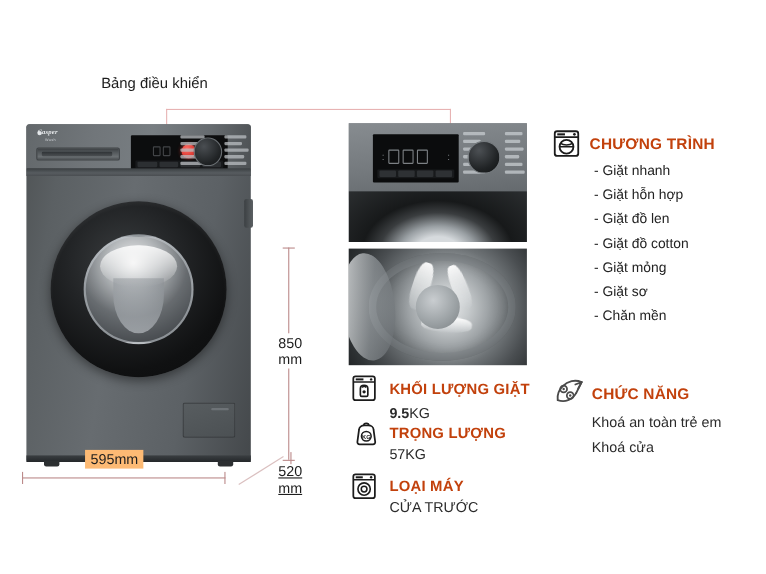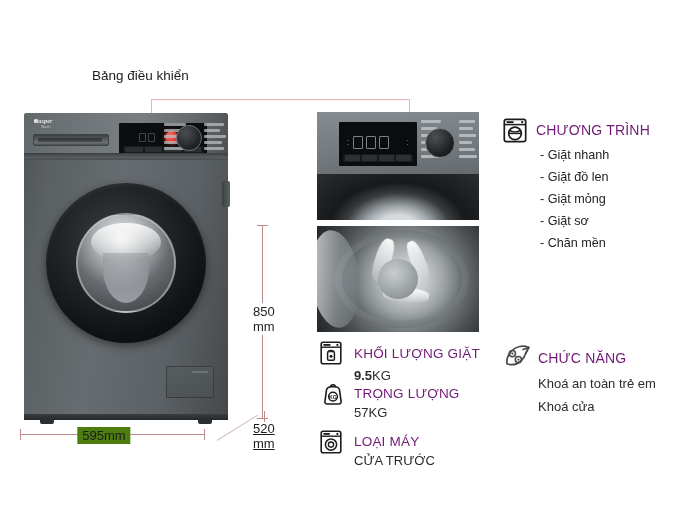--- a/index.html
+++ b/index.html
@@ -157,21 +157,21 @@
   #drum-rim{position:absolute;left:18px;top:4px;width:134px;height:98px;border-radius:50%;
       box-shadow: inset 0 0 0 7px rgba(126,131,135,.55), inset 0 0 14px rgba(0,0,0,.35);}
 
   
   .dimline { position: absolute; background: #bc8a8a; }
   .dimtick { position: absolute; background: #bc8a8a; }
   .dimtxt { position: absolute; color: #1d1d1d; font-size: 13px; line-height: 15px; }
 
   
   .ico { position: absolute; }
-  .heading { font-size: 13.5px; font-weight: normal; letter-spacing: .2px; color: #701a75; }
+  .heading { font-size: 13.5px; font-weight: bold; letter-spacing: .2px; color: #c2410c; }
   .subtxt  { font-size: 13px; color: #2b2b2b; }
   .bullet  { font-size: 12.6px; color: #222; line-height: 22px; }
   .big { font-weight: bold; }
 </style>
 </head>
 <body>
 
 <div id="stage">
 
   <div class="abs lbl" style="left:92px;top:68px;font-size:13.5px;">Bảng điều khiển</div>
@@ -275,21 +275,21 @@
   <div class="dimtick" style="left:257px;top:225px;width:11px;height:1px;"></div>
   <div class="dimtick" style="left:257px;top:418px;width:11px;height:1px;"></div>
   <div class="dimtxt" style="left:250px;top:303px;background:#fff;padding:1px 3px;">
     <span>850</span><br>
     <span>mm</span>
   </div>
 
   <div class="dimline" style="left:20px;top:434px;width:185px;height:1px;"></div>
   <div class="dimtick" style="left:20px;top:429px;width:1px;height:11px;"></div>
   <div class="dimtick" style="left:204px;top:429px;width:1px;height:11px;"></div>
-  <div class="dimtxt" style="left:104px;top:427px;transform:translateX(-50%);background:#4d7c0f;padding:1px 5px;">595mm</div>
+  <div class="dimtxt" style="left:104px;top:409px;transform:translateX(-50%);background:#fdba74;padding:1px 5px;">595mm</div>
 
   <div class="dimline" style="left:217px;top:440px;width:48px;height:1px;transform:rotate(-32deg);transform-origin:left center;opacity:.55;"></div>
   <div class="dimtick" style="left:264px;top:411px;width:1px;height:11px;"></div>
   <div class="dimtxt" style="left:253px;top:421px;text-decoration:underline;">
     <span>520</span><br>
     <span>mm</span>
   </div>
 
   <svg class="ico" style="left:320px;top:341px;" width="22" height="24" viewBox="0 0 22 24">
     <rect x="1.2" y="1.2" width="19.6" height="21.6" rx="2" fill="none" stroke="#1c1c1c" stroke-width="1.6"></rect>
@@ -334,21 +334,23 @@
     <line x1="1.3" y1="6.6" x2="22.7" y2="6.6" stroke="#1c1c1c" stroke-width="1.5"></line>
     <rect x="3.6" y="3.2" width="7" height="1.9" fill="#1c1c1c"></rect>
     <circle cx="19.2" cy="4.1" r="1.2" fill="#1c1c1c"></circle>
     <circle cx="12" cy="15.4" r="6.3" fill="none" stroke="#1c1c1c" stroke-width="1.7"></circle>
     <path d="M6 15.4h12" stroke="#1c1c1c" stroke-width="1.5"></path>
     <path d="M6.6 12.4c2.6 2 8.2 2 10.8 0" fill="none" stroke="#1c1c1c" stroke-width="1.4"></path>
   </svg>
   <div class="abs heading" style="left:536px;top:122px;font-size:14px;">CHƯƠNG TRÌNH</div>
   <div class="abs" style="left:540px;top:144px;">
     <div class="bullet">- Giặt nhanh</div>
+    <div class="bullet">- Giặt hỗn hợp</div>
     <div class="bullet">- Giặt đồ len</div>
+    <div class="bullet">- Giặt  đồ cotton</div>
     <div class="bullet">- Giặt mỏng</div>
     <div class="bullet">- Giặt sơ</div>
     <div class="bullet">- Chăn mền</div>
   </div>
 
   <svg class="ico" style="left:503px;top:344px;" width="28" height="24" viewBox="0 0 28 24">
     <path d="M25.6 3.4c-5.6-2.6-12.6-1-17 3.6C5 10.6 3.4 15.4 4 19.8c4.6 1.6 10 .6 13.8-2.8 1.2-1 2.2-2.2 3-3.6" fill="none" stroke="#4a4a4a" stroke-width="1.7" stroke-linecap="round"></path>
     <path d="M20.8 13.4l5-10" fill="none" stroke="#4a4a4a" stroke-width="1.7" stroke-linecap="round"></path>
     <path d="M22.4 9.6l3.4-6.2-6.4 2.4" fill="none" stroke="#4a4a4a" stroke-width="1.6" stroke-linejoin="round"></path>
     <circle cx="9.4" cy="9.6" r="3.1" fill="none" stroke="#4a4a4a" stroke-width="1.6"></circle>

